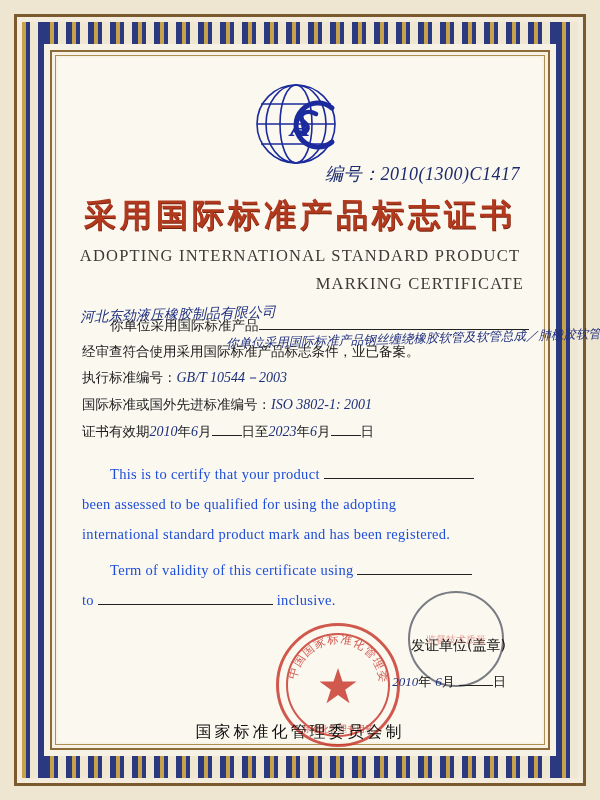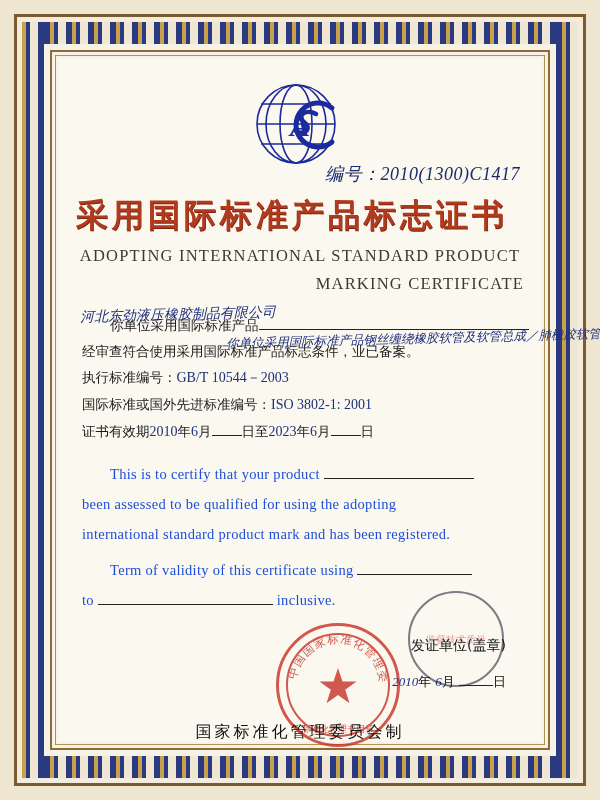--- a/index.html
+++ b/index.html
@@ -107,20 +107,21 @@
     right: 22px;
     top: 104px;
     font-family: "Liberation Serif", serif;
     font-size: 18px;
     color: #1b2a6b;
     letter-spacing: 0.5px;
     font-style: italic;
   }
 
   .title-cn {
+    text-align: center;
     font-family: "DejaVu Sans", sans-serif;
     font-size: 32px;
     font-weight: bold;
     color: #b13a1e;
     letter-spacing: 4px;
     margin-top: 24px;
     text-shadow: 0.5px 0.5px 0 #7d2411;
   }
   .title-en {
     text-align: center;
@@ -154,20 +155,21 @@
     line-height: 26px;
     white-space: nowrap;
   }
   .line .rule {
     display: inline-block;
     border-bottom: 1px solid #222;
     vertical-align: baseline;
   }
   .hand {
     font-family: "Liberation Serif", serif;
+    font-style: italic;
     color: #1b2a6b;
     font-size: 14px;
   }
   .hand-blue {
     color: #1d2f7a;
   }
 
   
   .hw {
     position: absolute;

